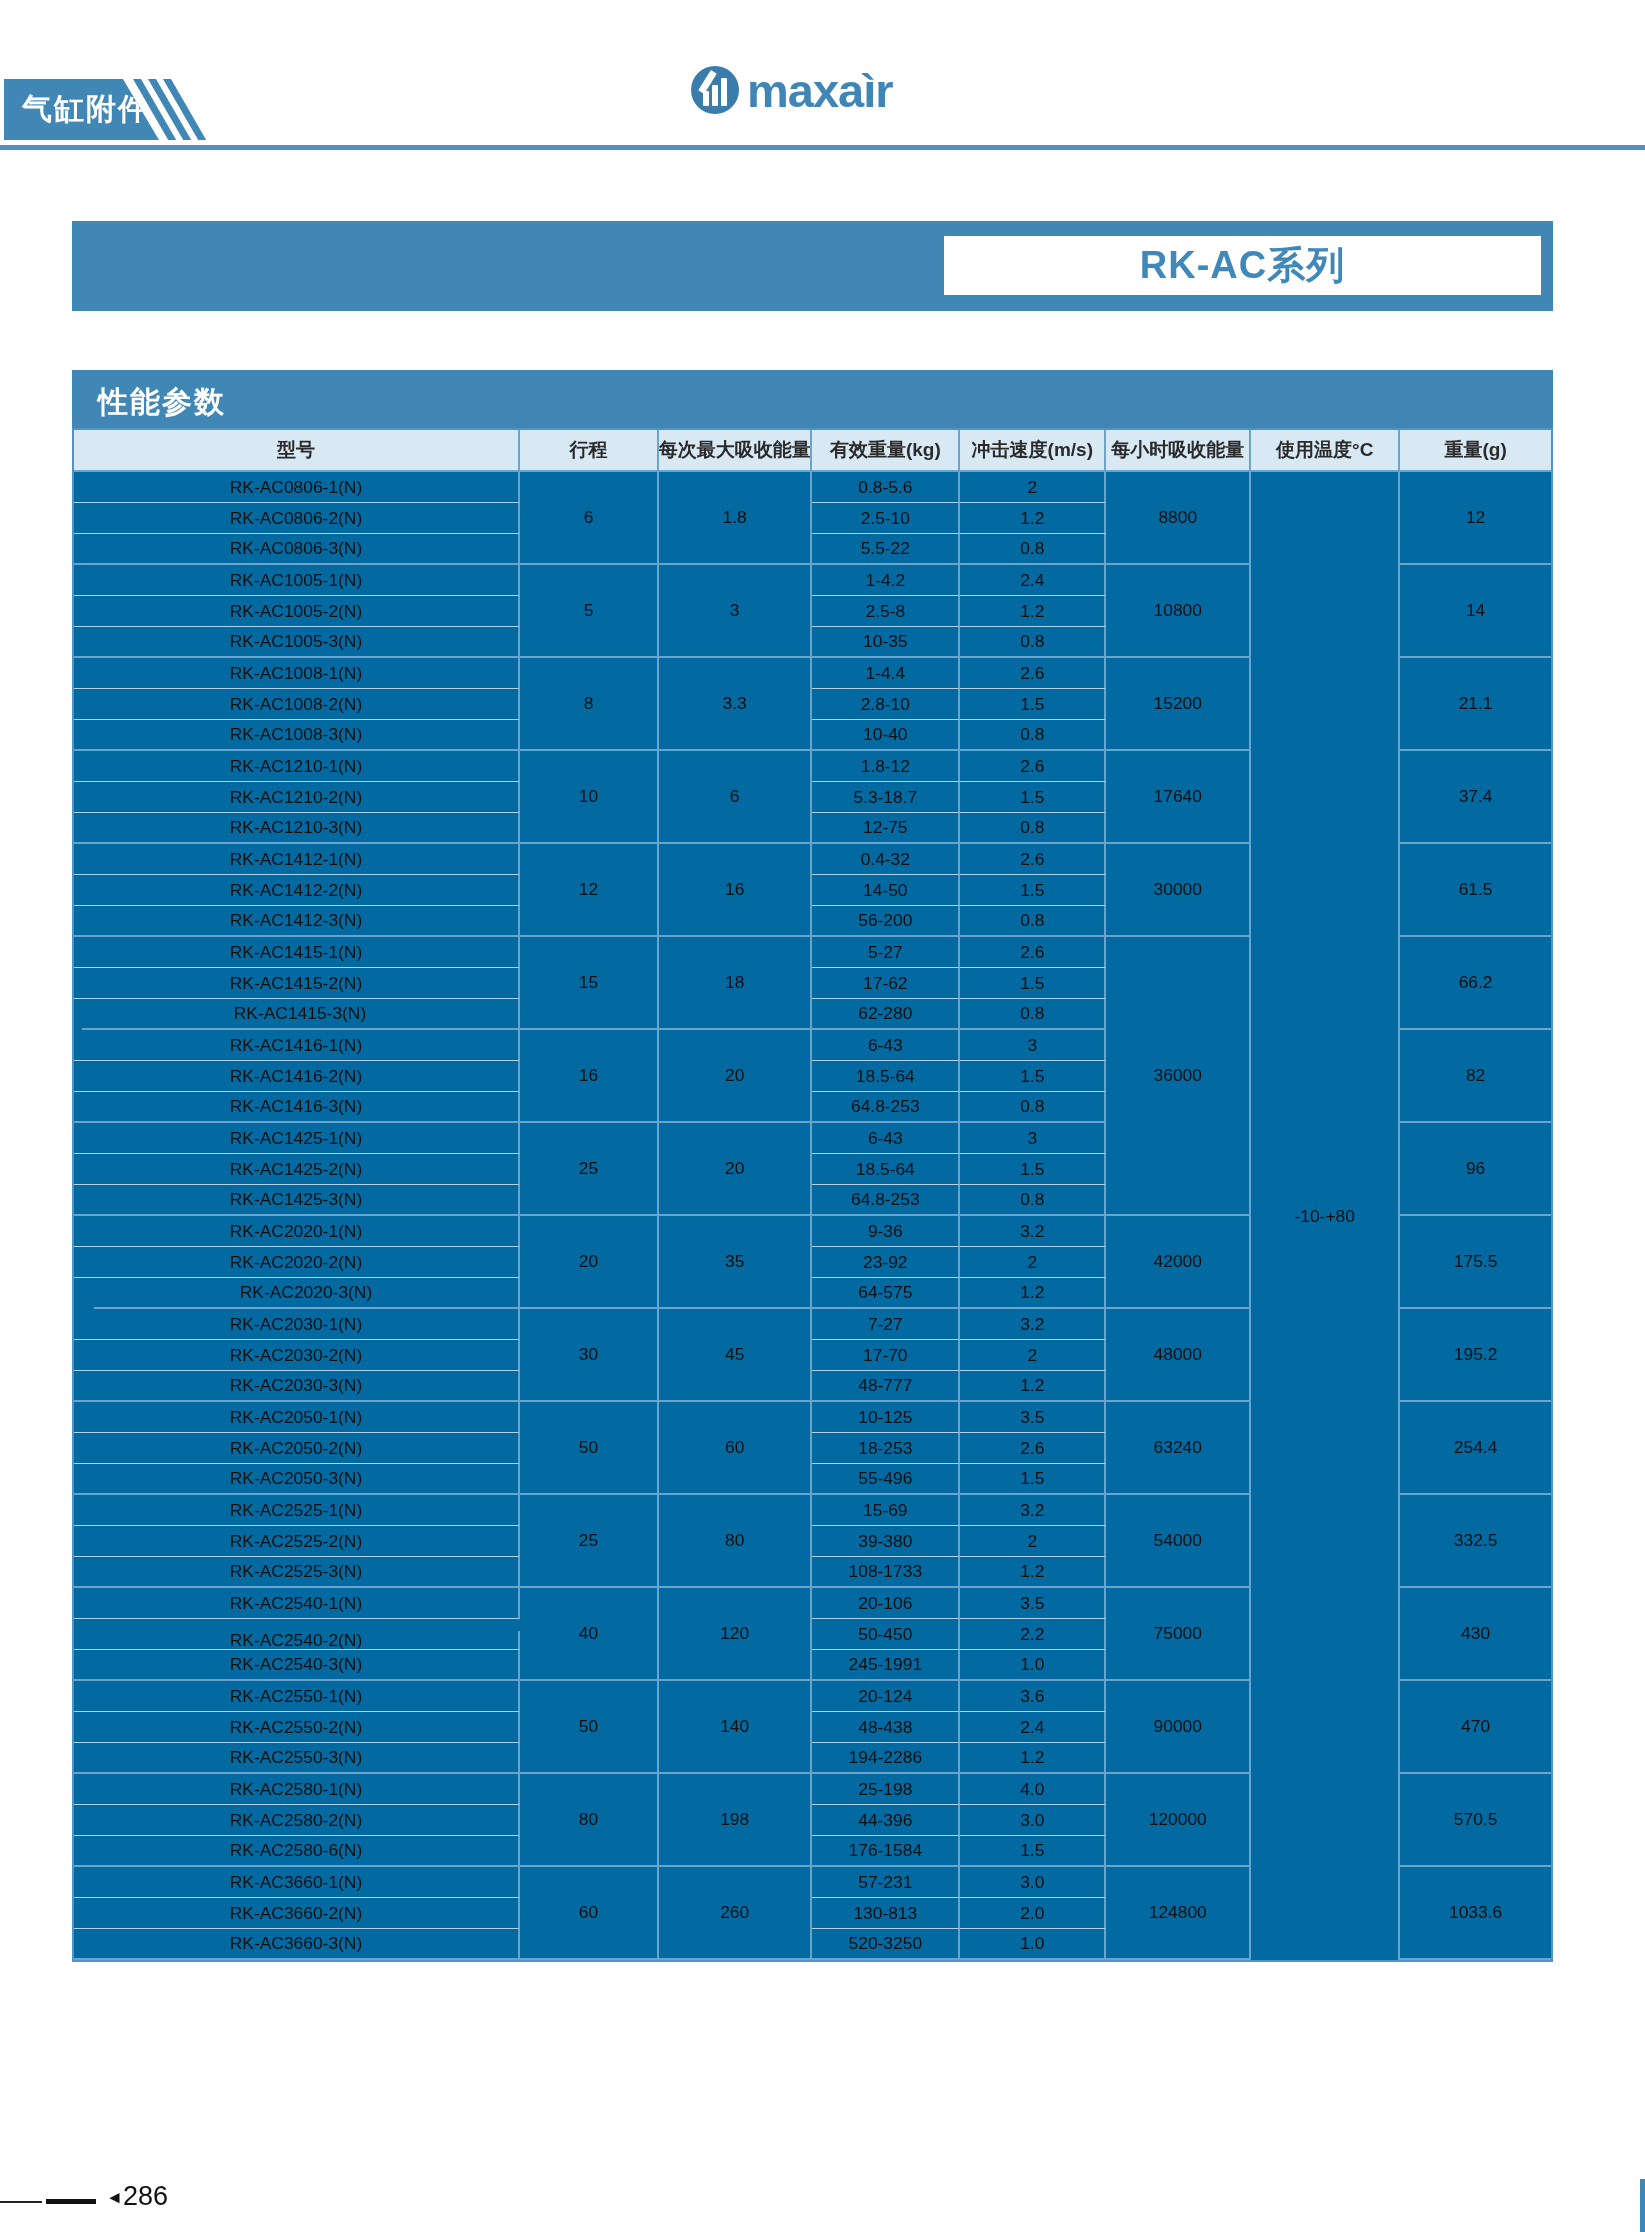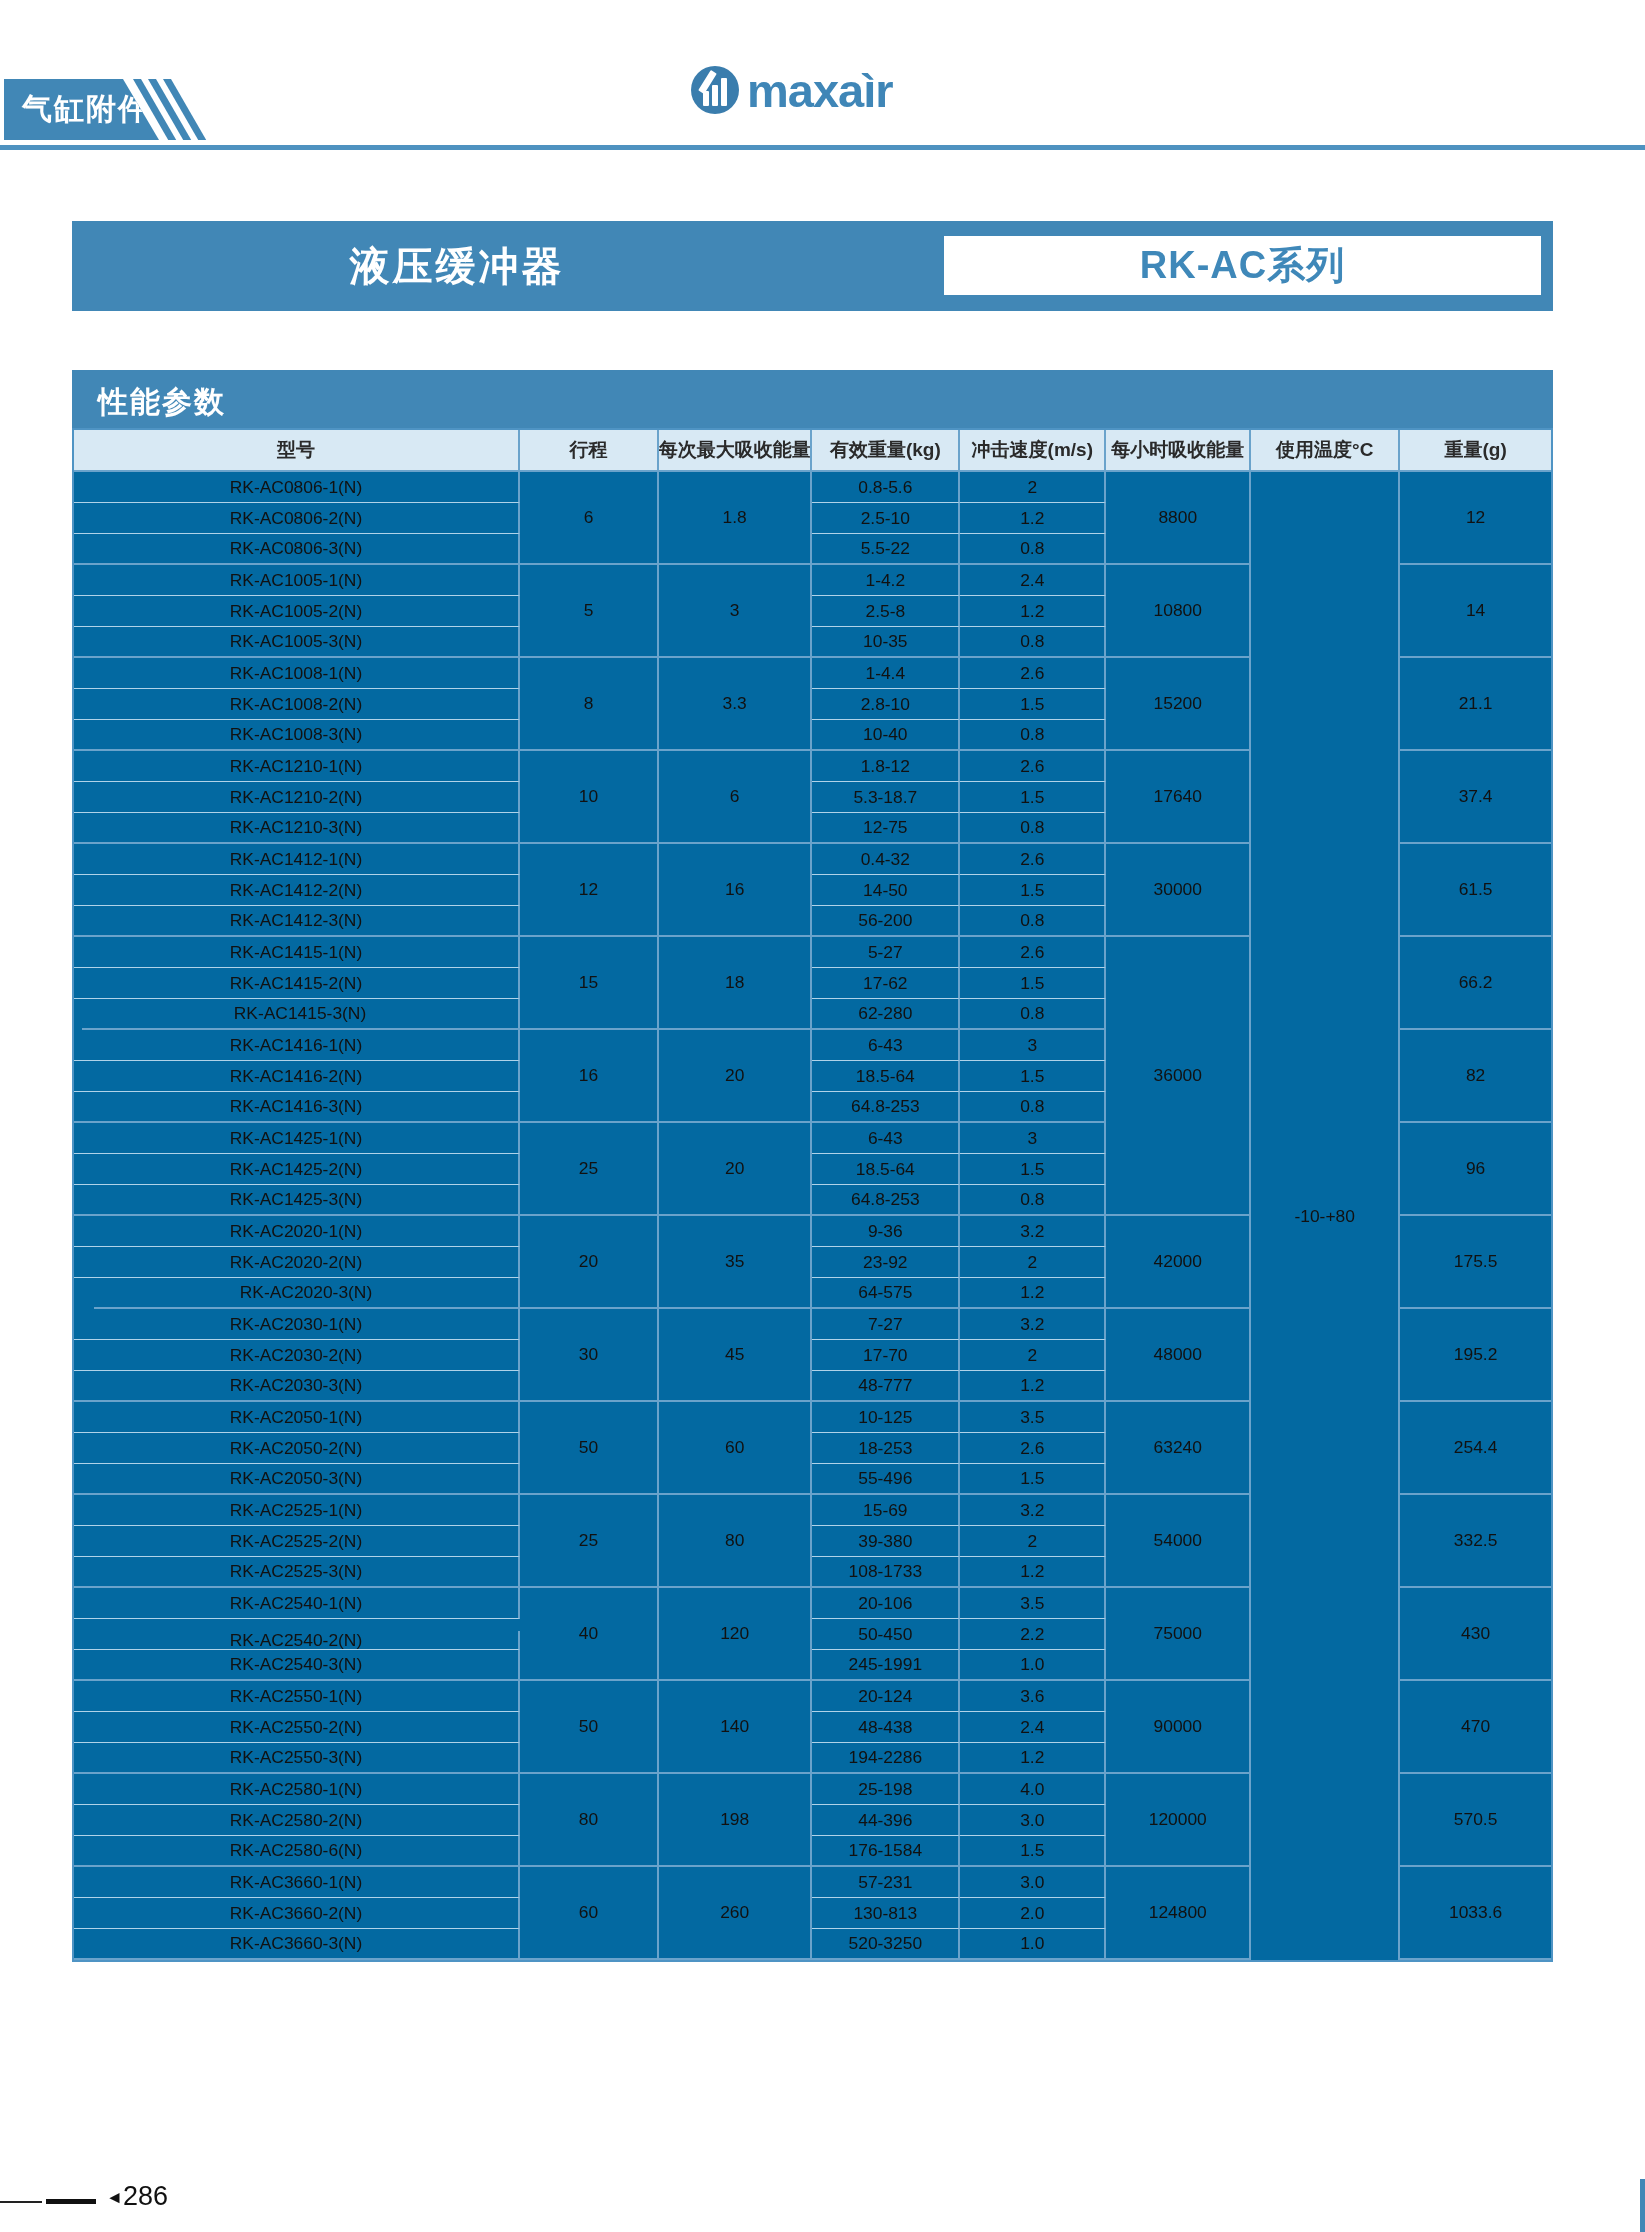--- a/index.html
+++ b/index.html
@@ -86,21 +86,20 @@
       <div class="logo-bar b1"></div>
       <div class="logo-bar b2"></div>
       <div class="logo-bar b3"></div>
     </div>
     <span class="logo-text">maxaìr</span>
   </div>
 
   <div class="top-rule"></div>
 
   <div class="banner">
-    <div class="banner-title">液压缓冲器</div>
     <div class="series-box">
       <span>RK-AC系列</span>
     </div>
   </div>
 
   <div class="section-bar">
     <span>性能参数</span>
   </div>
 
   <div id="perf-grid">

